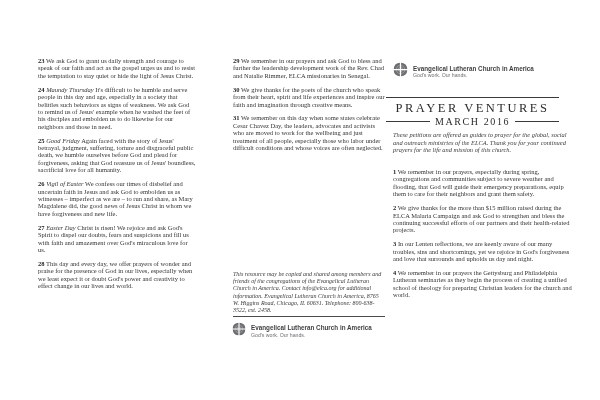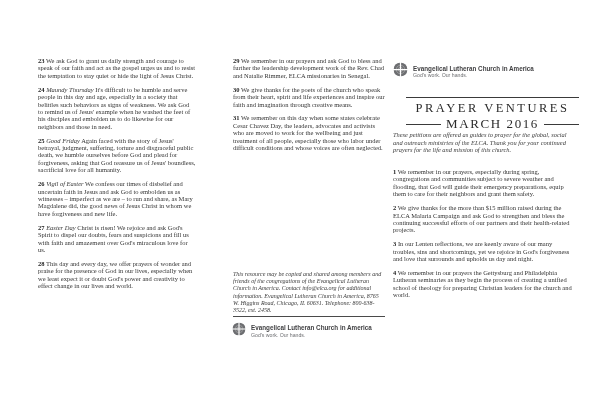--- a/index.html
+++ b/index.html
@@ -25,26 +25,26 @@
   .rule-mid{left:233px;top:316px;width:152px;}
   
   .org{display:flex;align-items:center;gap:5px;}
   .org .logo{flex:0 0 auto;}
   .org .words{display:flex;flex-direction:column;justify-content:center;}
   .org .name{font-family:"Liberation Sans","DejaVu Sans",sans-serif;font-weight:bold;font-size:6.3px;line-height:7.5px;color:#3f3f41;}
   .org .tag{font-family:"Liberation Sans","DejaVu Sans",sans-serif;font-size:5.2px;line-height:6.5px;color:#6d6e71;}
   .org-mid{left:232px;top:322px;}
   .org-top{left:393px;top:62px;}
   
-  .titleblock{left:406px;top:97px;width:173px;text-align:center;}
+  .titleblock{left:386px;top:97px;width:173px;text-align:center;}
   .titleblock .toprule{border-top:1px solid #3a3a3a;margin-bottom:3px;}
   .title{font-size:12.5px;line-height:14px;letter-spacing:2.5px;color:#2b2b2b;font-weight:normal;margin:0;}
   .subrow{display:flex;align-items:center;gap:5px;margin-top:1px;}
   .subrow .dash{flex:1;border-top:1px solid #3a3a3a;height:0;}
-  .subtitle{font-size:13px;letter-spacing:1.6px;color:#2b2b2b;white-space:nowrap;}
+  .subtitle{font-size:10px;letter-spacing:1.6px;color:#2b2b2b;white-space:nowrap;}
   
   .intro{left:393px;top:131px;width:178px;font-size:6.4px;line-height:7.6px;font-style:italic;color:#3a3a3a;}
 </style>
 </head>
 <body>
 
 <div class="abs pcol col1">
     <p><b class="num">23</b> We ask God to grant us daily strength and courage to speak of our faith and act as the gospel urges us and to resist the temptation to stay quiet or hide the light of Jesus Christ.</p>
     <p><b class="num">24</b><i class="lead"> Maundy Thursday</i> It's difficult to be humble and serve people in this day and age, especially in a society that belittles such behaviors as signs of weakness. We ask God to remind us of Jesus' example when he washed the feet of his disciples and embolden us to do likewise for our neighbors and those in need.</p>
     <p><b class="num">25</b><i class="lead"> Good Friday</i> Again faced with the story of Jesus' betrayal, judgment, suffering, torture and disgraceful public death, we humble ourselves before God and plead for forgiveness, asking that God reassure us of Jesus' boundless, sacrificial love for all humanity.</p>

